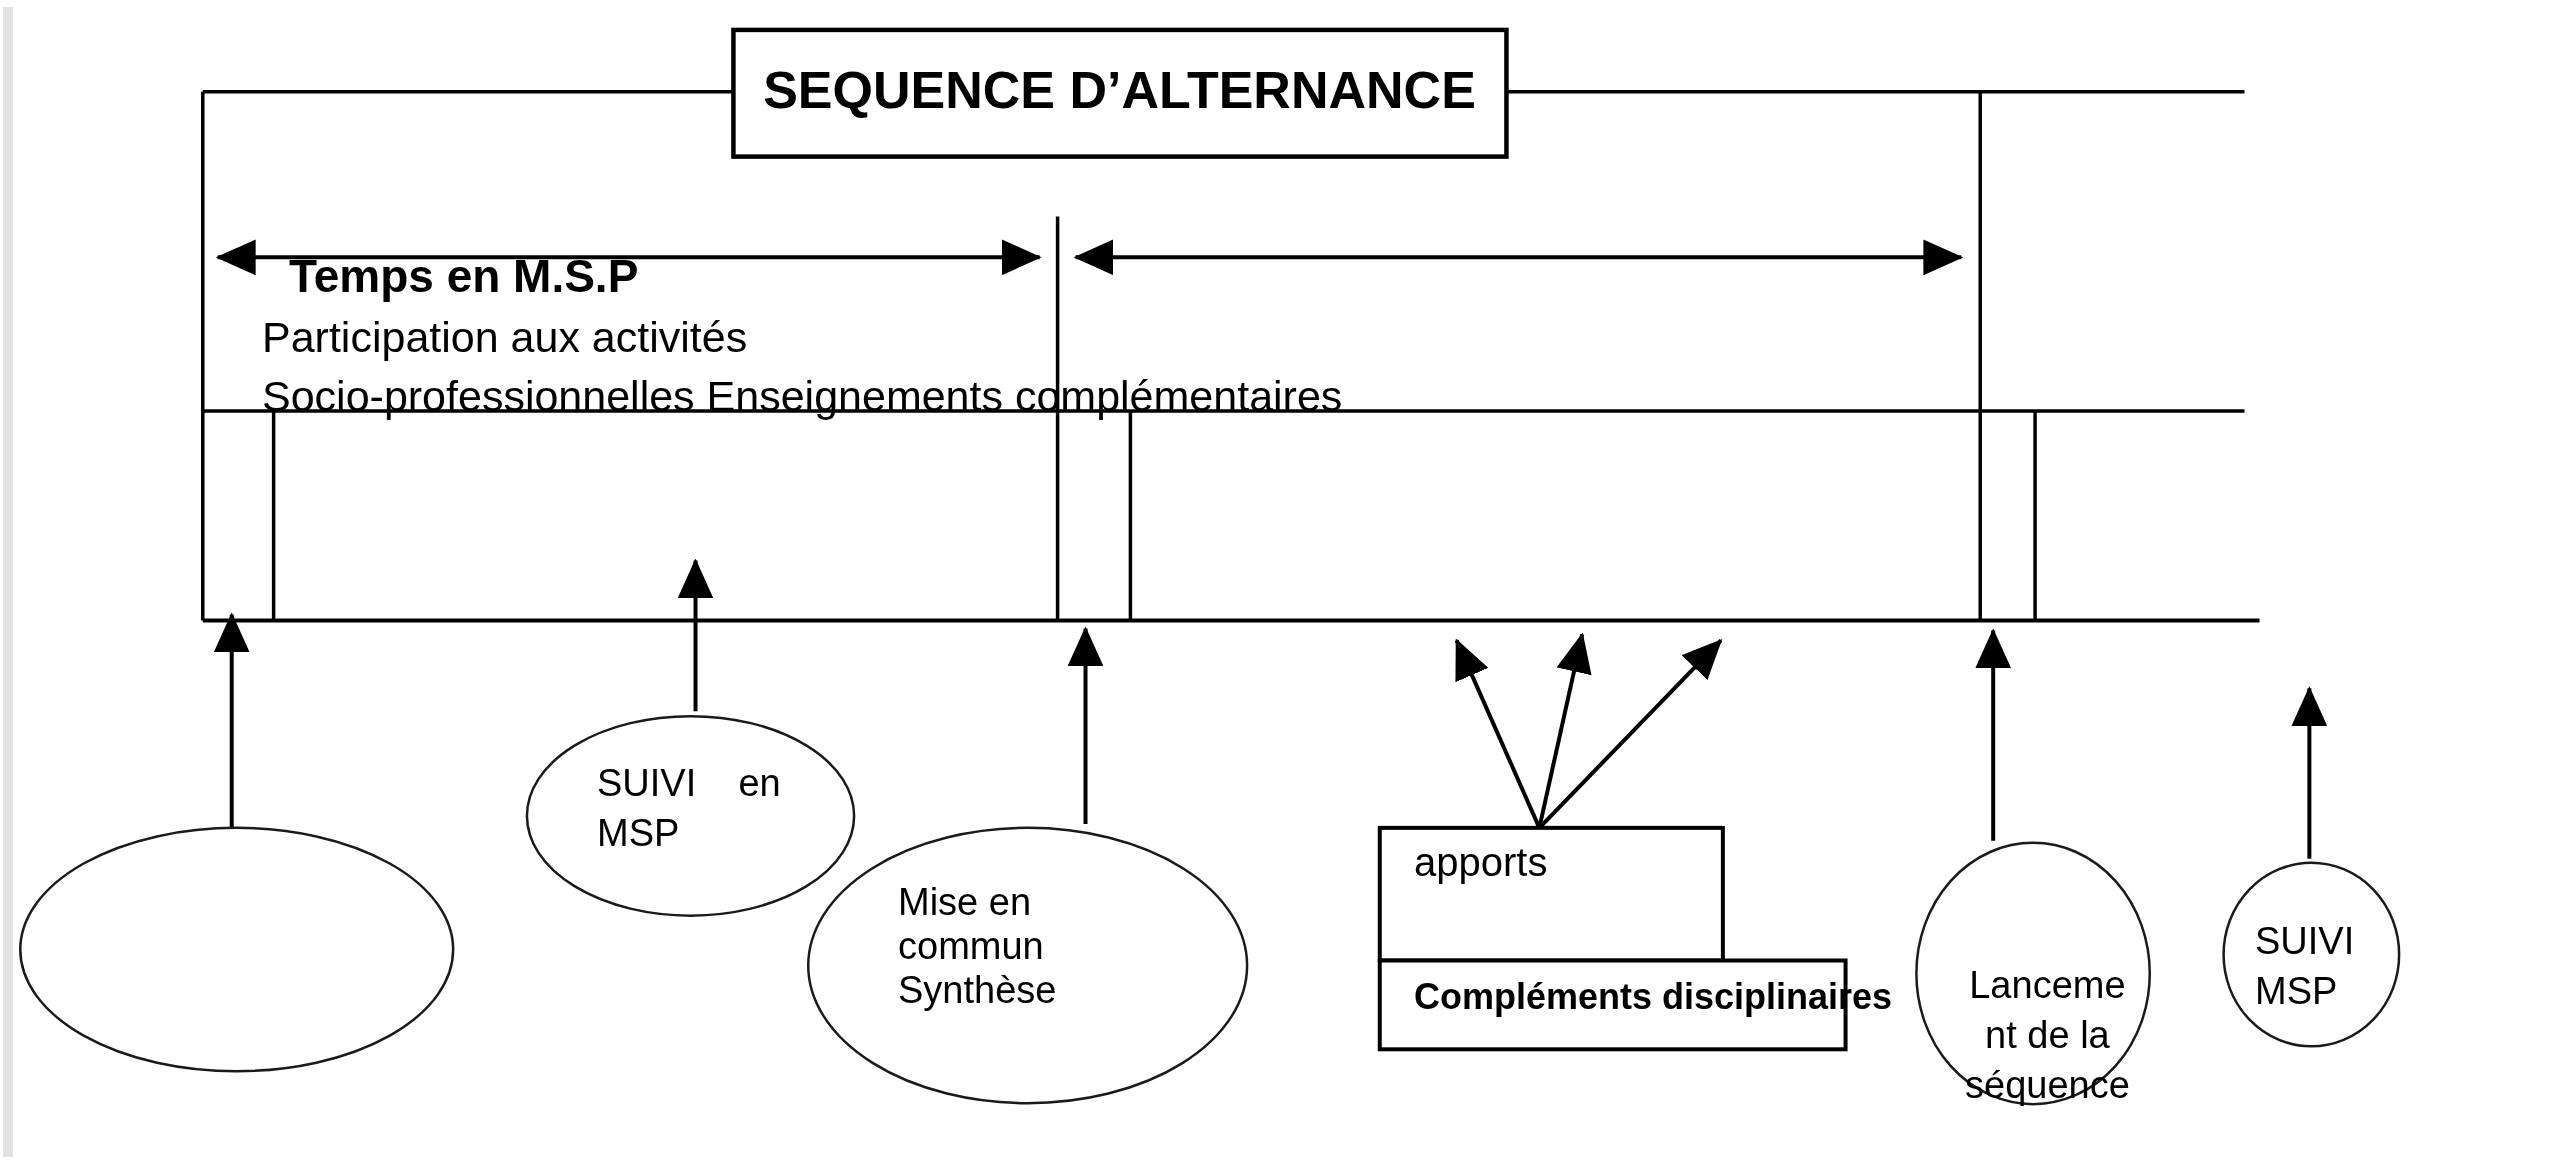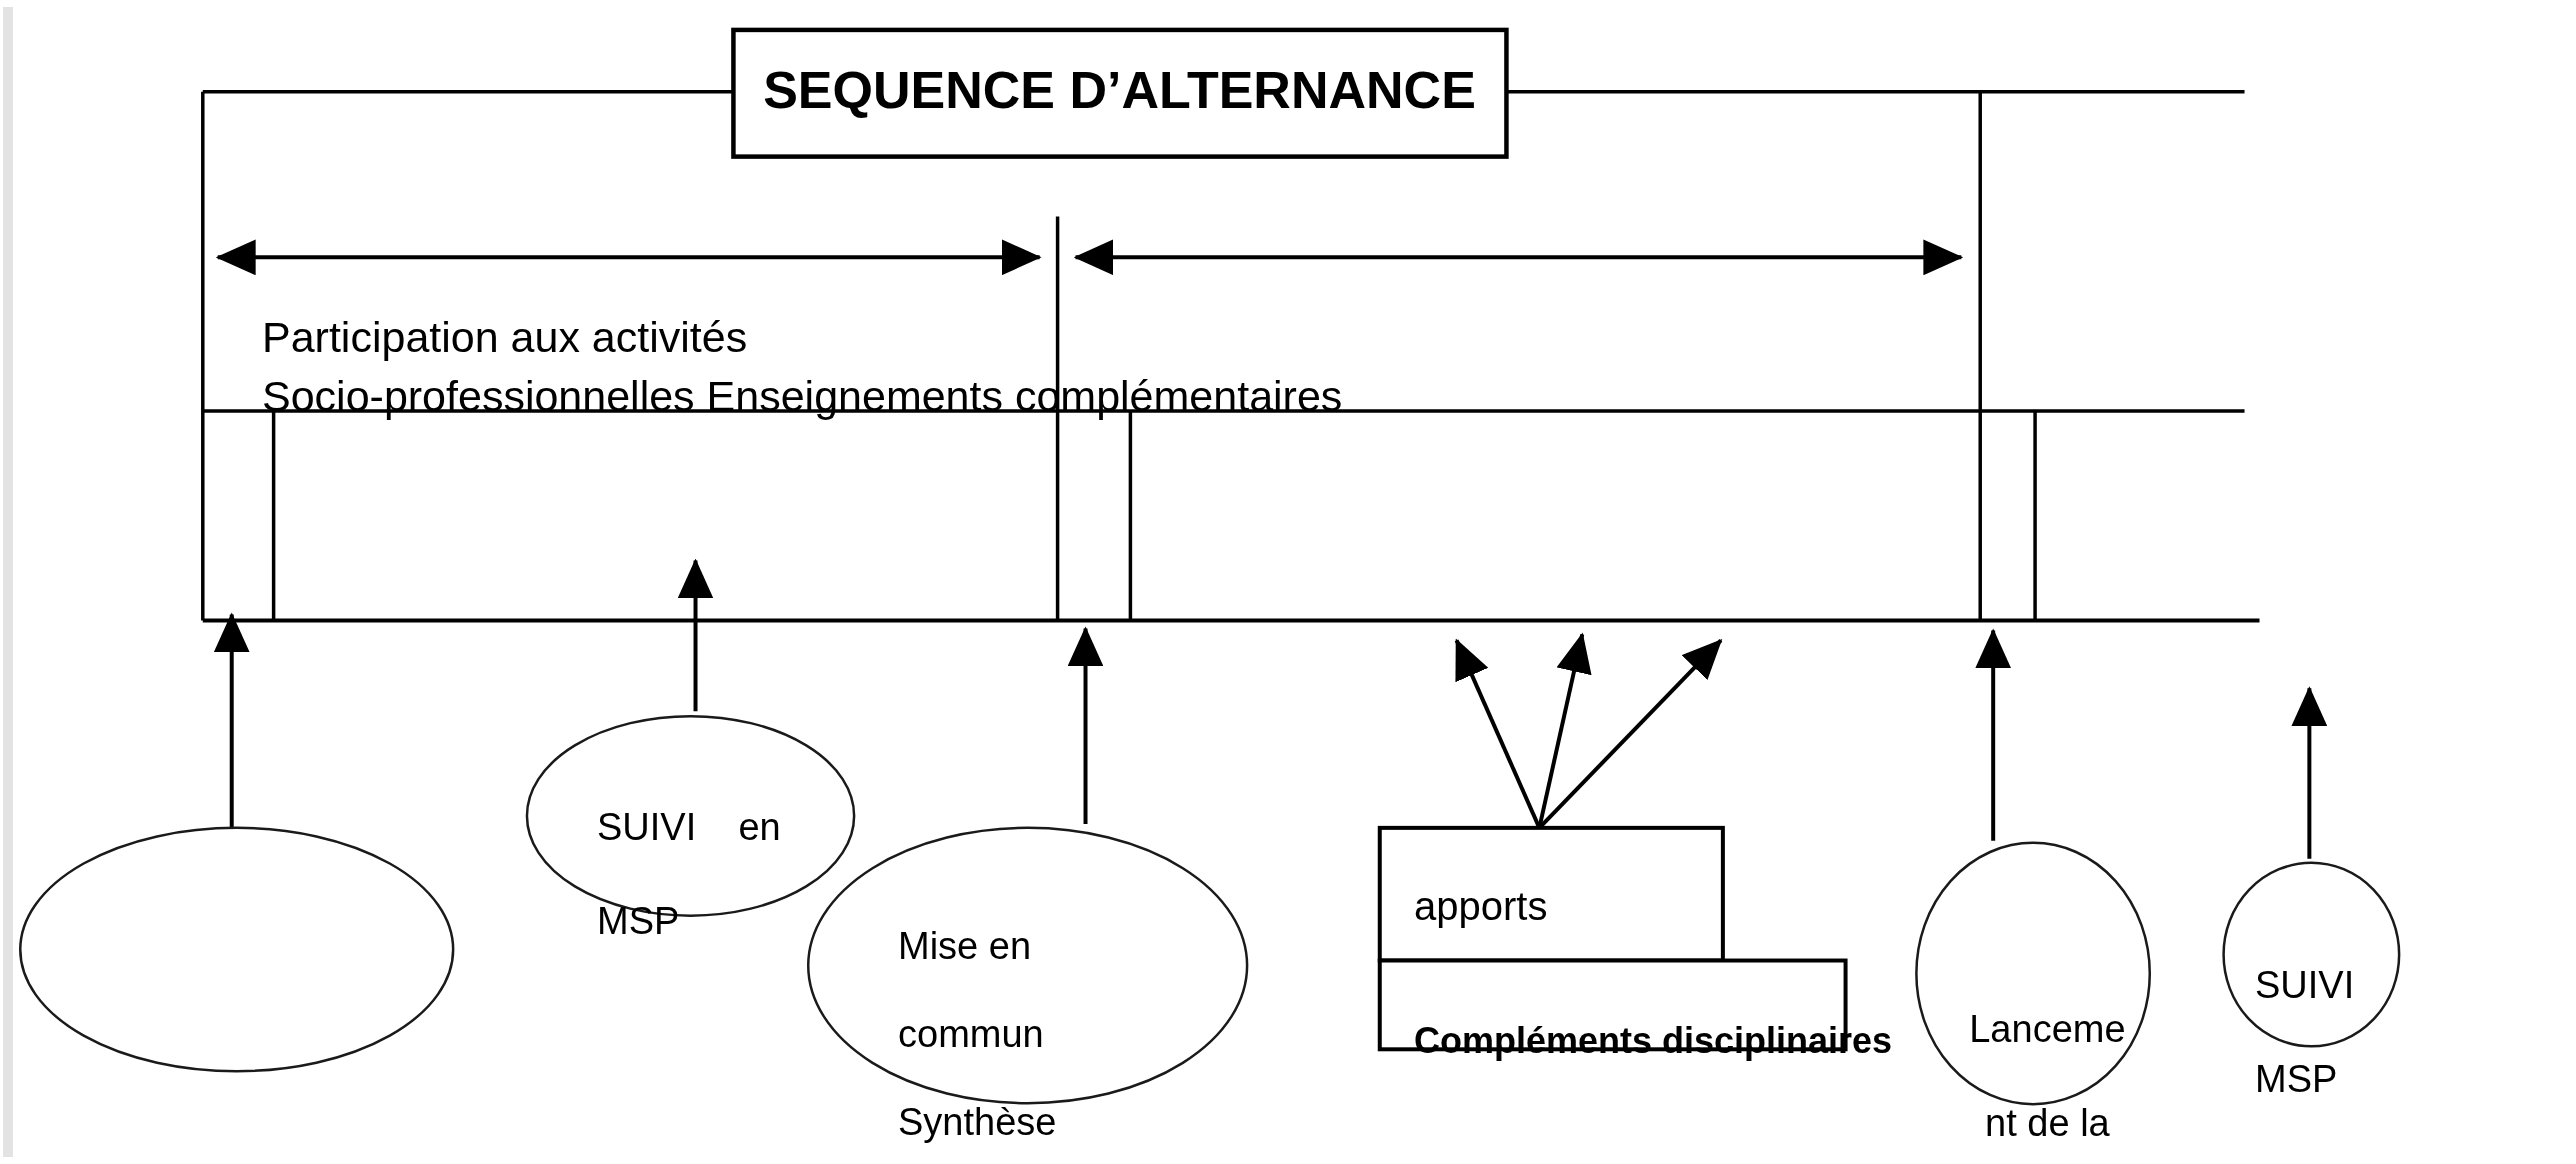--- a/index.html
+++ b/index.html
@@ -20,21 +20,21 @@
   .title{
     left:733px;top:60px;width:773px;
     font-size:52px;font-weight:bold;text-align:center;
     letter-spacing:0px;
   }
   .temps-left{left:289px;top:249px;font-size:46px;font-weight:bold;}
   .temps-right{left:1075px;top:251px;font-size:46px;font-weight:bold;}
   .part-line1{left:262px;top:313px;font-size:43px;}
   .part-line2{left:262px;top:372px;font-size:43px;}
   .node-text{position:absolute;font-size:38px;line-height:46px;}
-  .node-text div{white-space:pre;margin-top:44px;}
+  .node-text div{white-space:pre;}
   .e1{left:105px;top:868px;}
   .e2{left:597px;top:758px;line-height:50px;}
   .e3{left:898px;top:880px;line-height:44px;}
   .b1{left:1414px;top:839px;font-size:40px;line-height:46px;}
   .b2{left:1414px;top:974px;font-size:36px;font-weight:bold;}
   .e4{left:1965px;top:960px;line-height:50px;text-align:center;}
   .e5{left:2255px;top:916px;line-height:50px;}
 </style>
 </head>
 <body>
@@ -80,20 +80,21 @@
     <ellipse cx="692" cy="818" rx="164" ry="100" fill="#fff" stroke="#1a1a1a" stroke-width="2.5"></ellipse>
     <ellipse cx="1030" cy="968" rx="220" ry="138" fill="#fff" stroke="#1a1a1a" stroke-width="2.5"></ellipse>
     <rect x="1383" y="830" width="344" height="133" fill="#fff" stroke="#000" stroke-width="4"></rect>
     <rect x="1383" y="963" width="467" height="89" fill="#fff" stroke="#000" stroke-width="4"></rect>
     <ellipse cx="2038" cy="976" rx="117" ry="131" fill="#fff" stroke="#1a1a1a" stroke-width="2.5"></ellipse>
     <ellipse cx="2317" cy="957" rx="88" ry="92" fill="#fff" stroke="#1a1a1a" stroke-width="2.5"></ellipse>
   </svg>
 
   <div class="t title">SEQUENCE D’ALTERNANCE</div>
 
+  <div class="t temps-left">Temps en M.S.P</div>
   <div class="t part-line1">Participation aux activités</div>
   <div class="t part-line2">Socio-professionnelles Enseignements complémentaires</div>
 
 
   <div class="node-text e2">
     <div>SUIVI    en</div>
     <div>MSP</div>
   </div>
 
   <div class="node-text e3">

